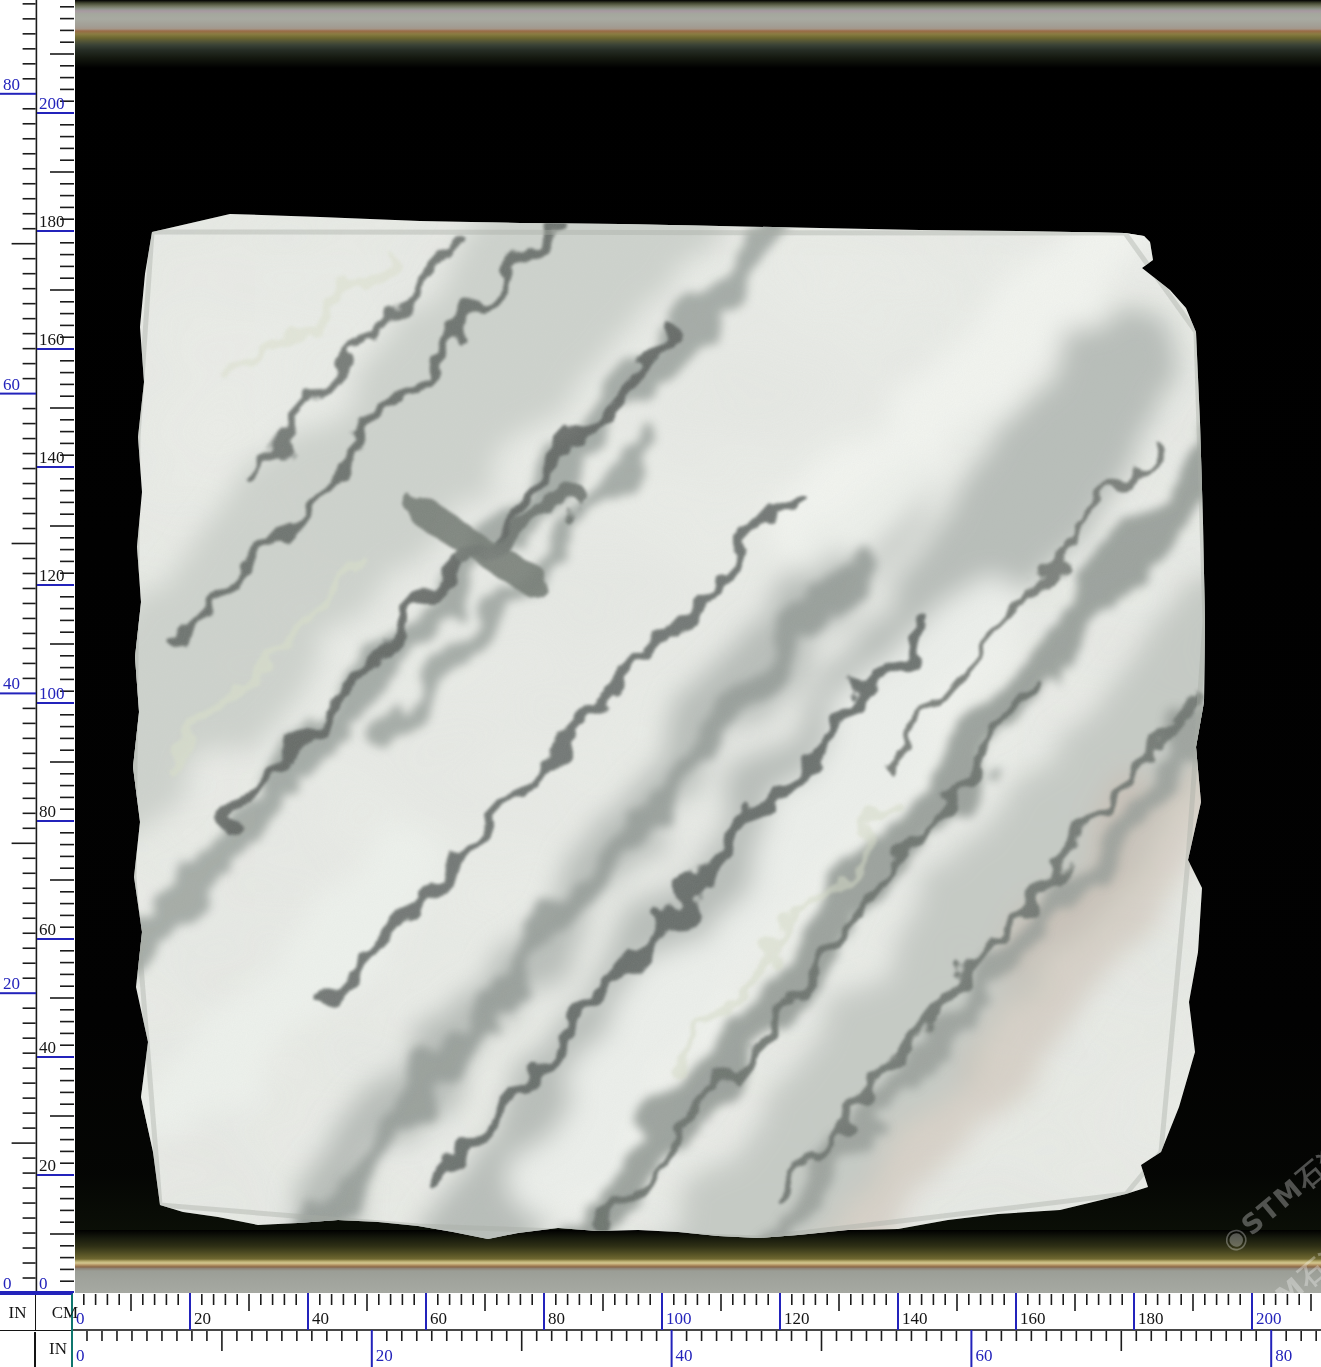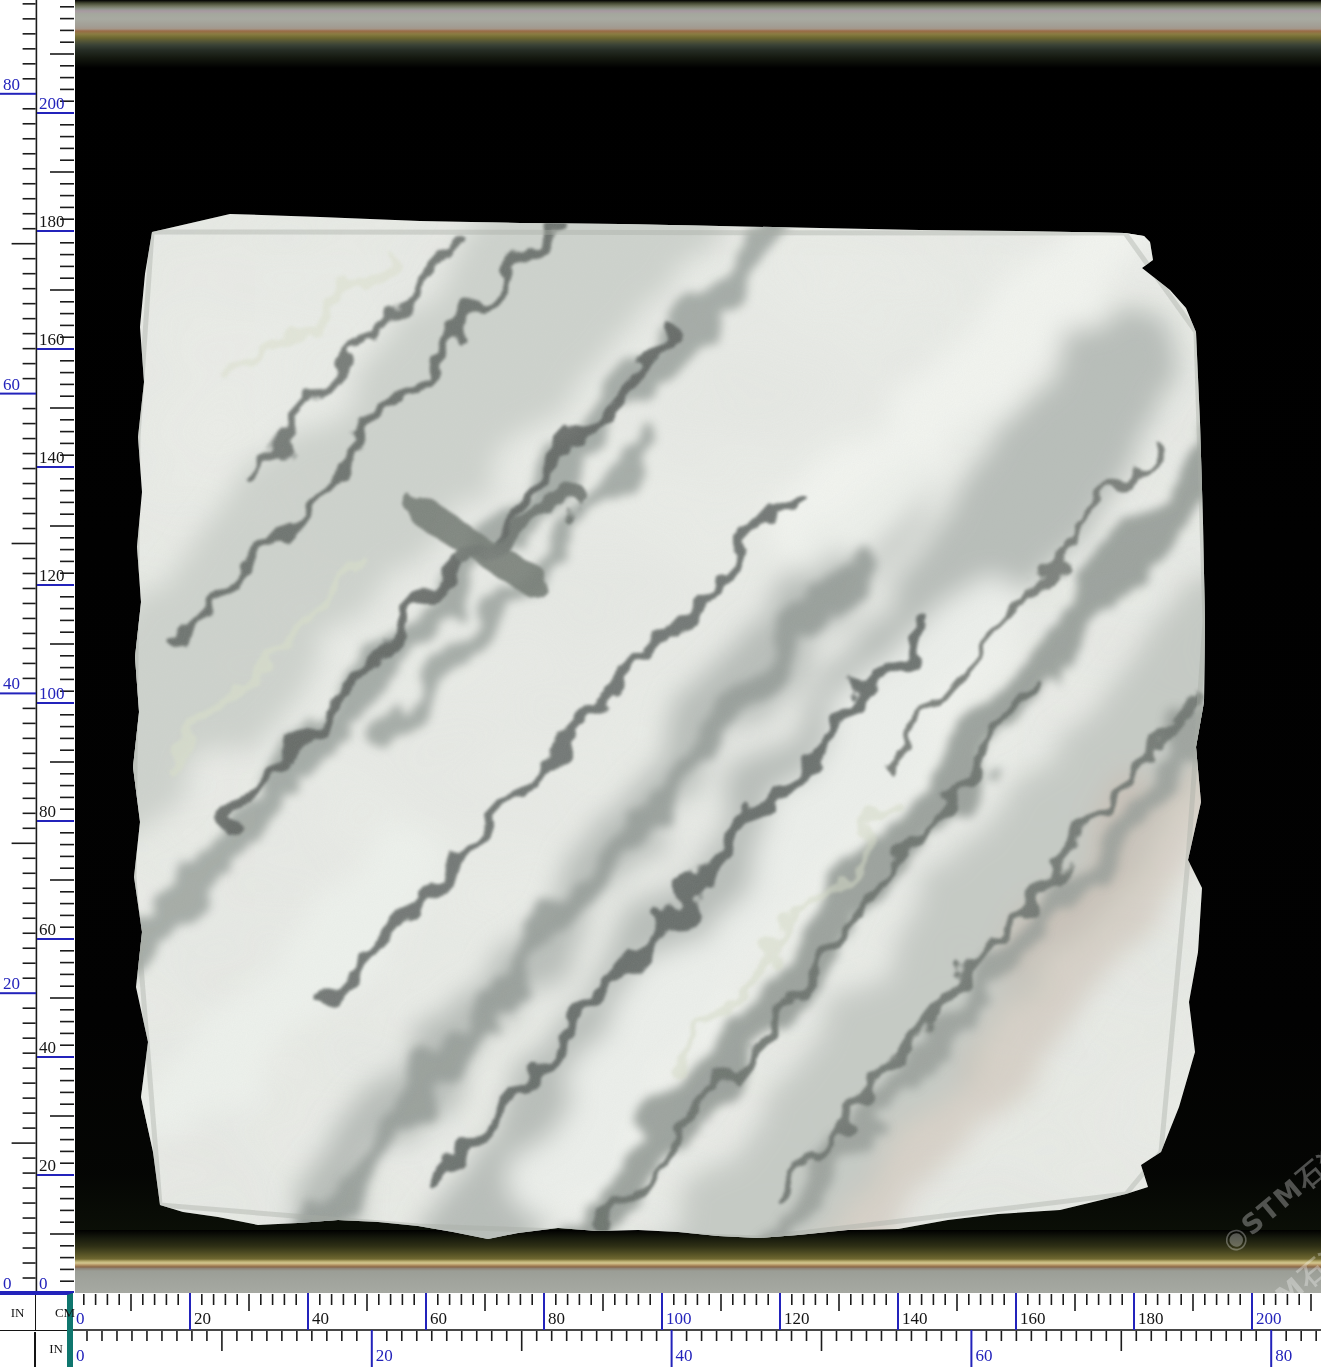--- a/index.html
+++ b/index.html
@@ -33,22 +33,22 @@
     font-family:"DejaVu Sans",sans-serif;white-space:nowrap;z-index:6;
     transform:rotate(-40deg);transform-origin:0 50%;font-weight:bold;
   }
   .wm-a{left:1226px;top:1228px;}
   .wm-b{left:1228px;top:1326px;}
   
   .v-ruler{position:absolute;left:0;top:0;width:75px;height:1293px;background:#fff;z-index:10;}
   .h-ruler{position:absolute;left:0;top:1293px;width:1321px;height:74px;background:#fff;z-index:10;}
   .corner{
     position:absolute;left:0;top:1293px;width:73px;height:74px;background:#fff;z-index:12;
-    border-top:2px solid #2323bb;border-right:6px solid #0f766e;box-sizing:border-box;
-    font-family:"Liberation Serif",serif;color:#141414;font-size:13px;
+    border-top:2px solid #2323bb;border-right:2px solid #0f766e;box-sizing:border-box;
+    font-family:"Liberation Serif",serif;color:#141414;font-size:17px;
   }
   .corner-row1{position:absolute;left:0;top:0;width:100%;height:35px;border-bottom:1.6px solid #141414;}
   .corner-row1 .cell-in{position:absolute;left:0;top:0;width:36px;height:100%;
     display:flex;align-items:center;justify-content:center;border-right:1.6px solid #141414;box-sizing:border-box;}
   .corner-row1 .cell-cm{position:absolute;left:37px;top:0;width:56px;height:100%;
     display:flex;align-items:center;justify-content:center;}
   .corner-row2{position:absolute;left:0;top:36.6px;width:100%;height:35px;}
   .corner-row2 .divider{position:absolute;left:34.4px;top:0;width:1.6px;height:100%;background:#141414;}
   .corner-row2 .cell-in2{position:absolute;right:4px;top:0;height:100%;display:flex;align-items:center;}
 </style>

